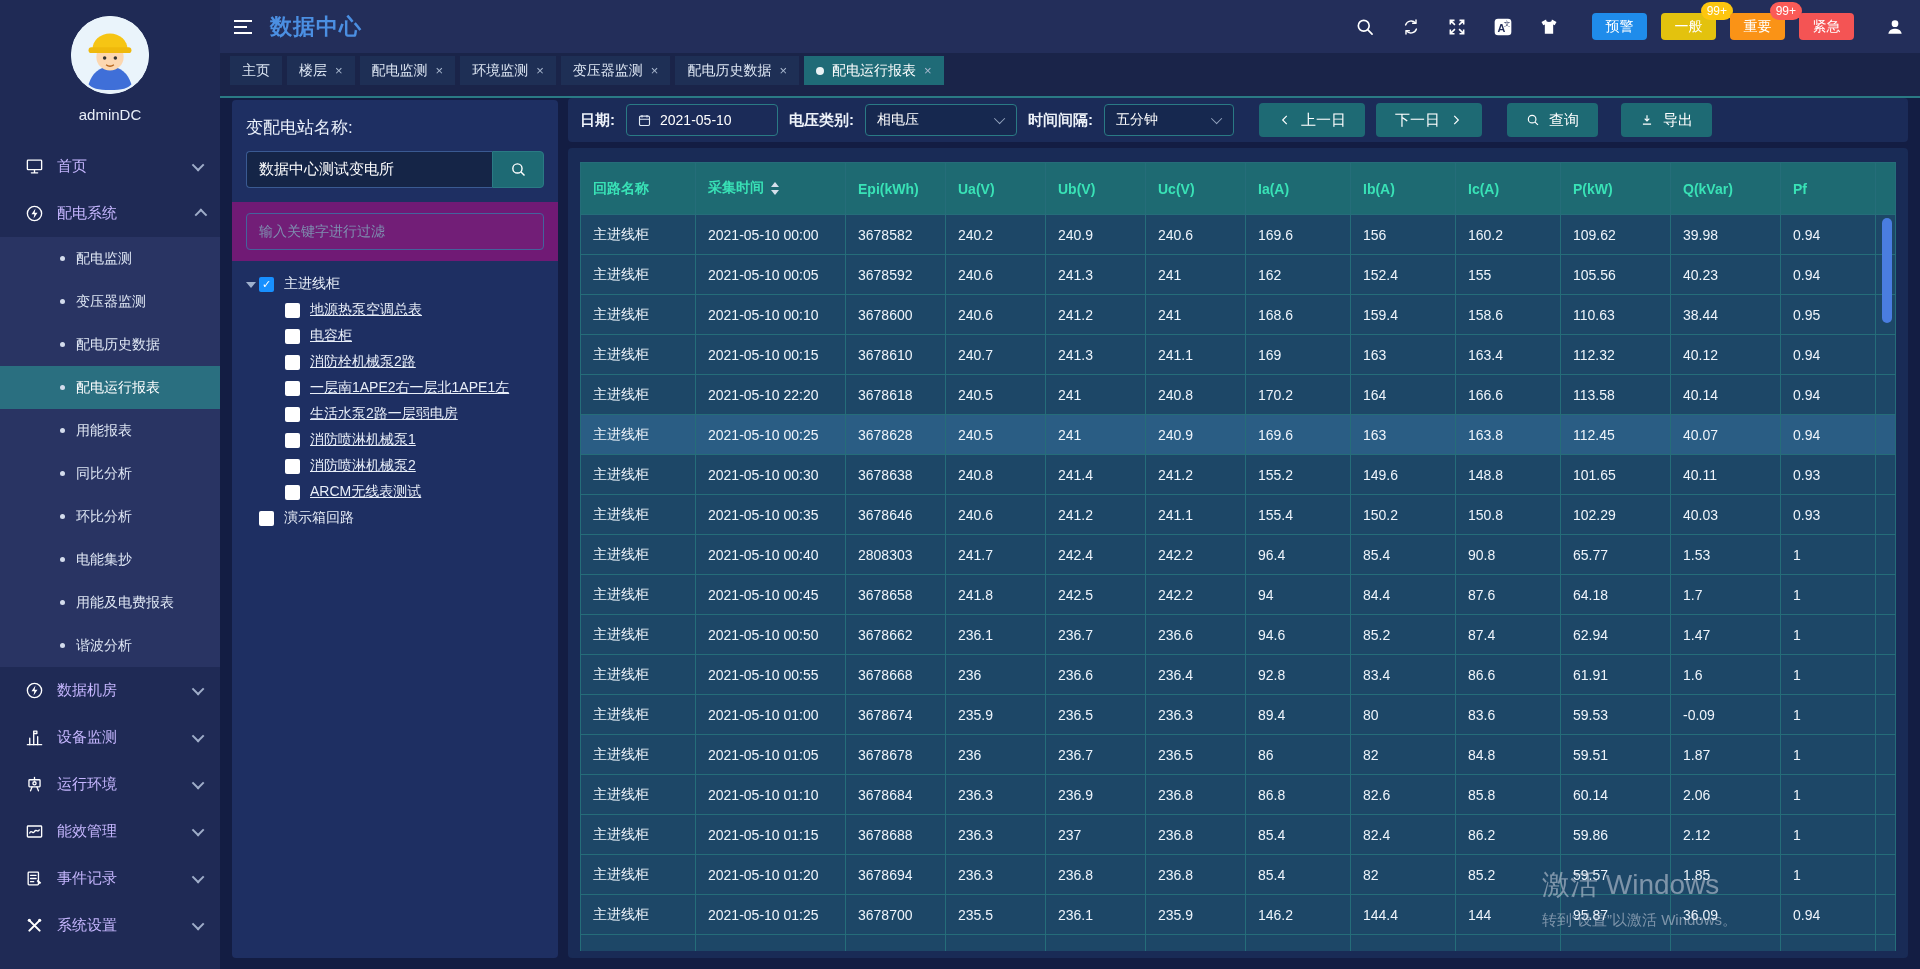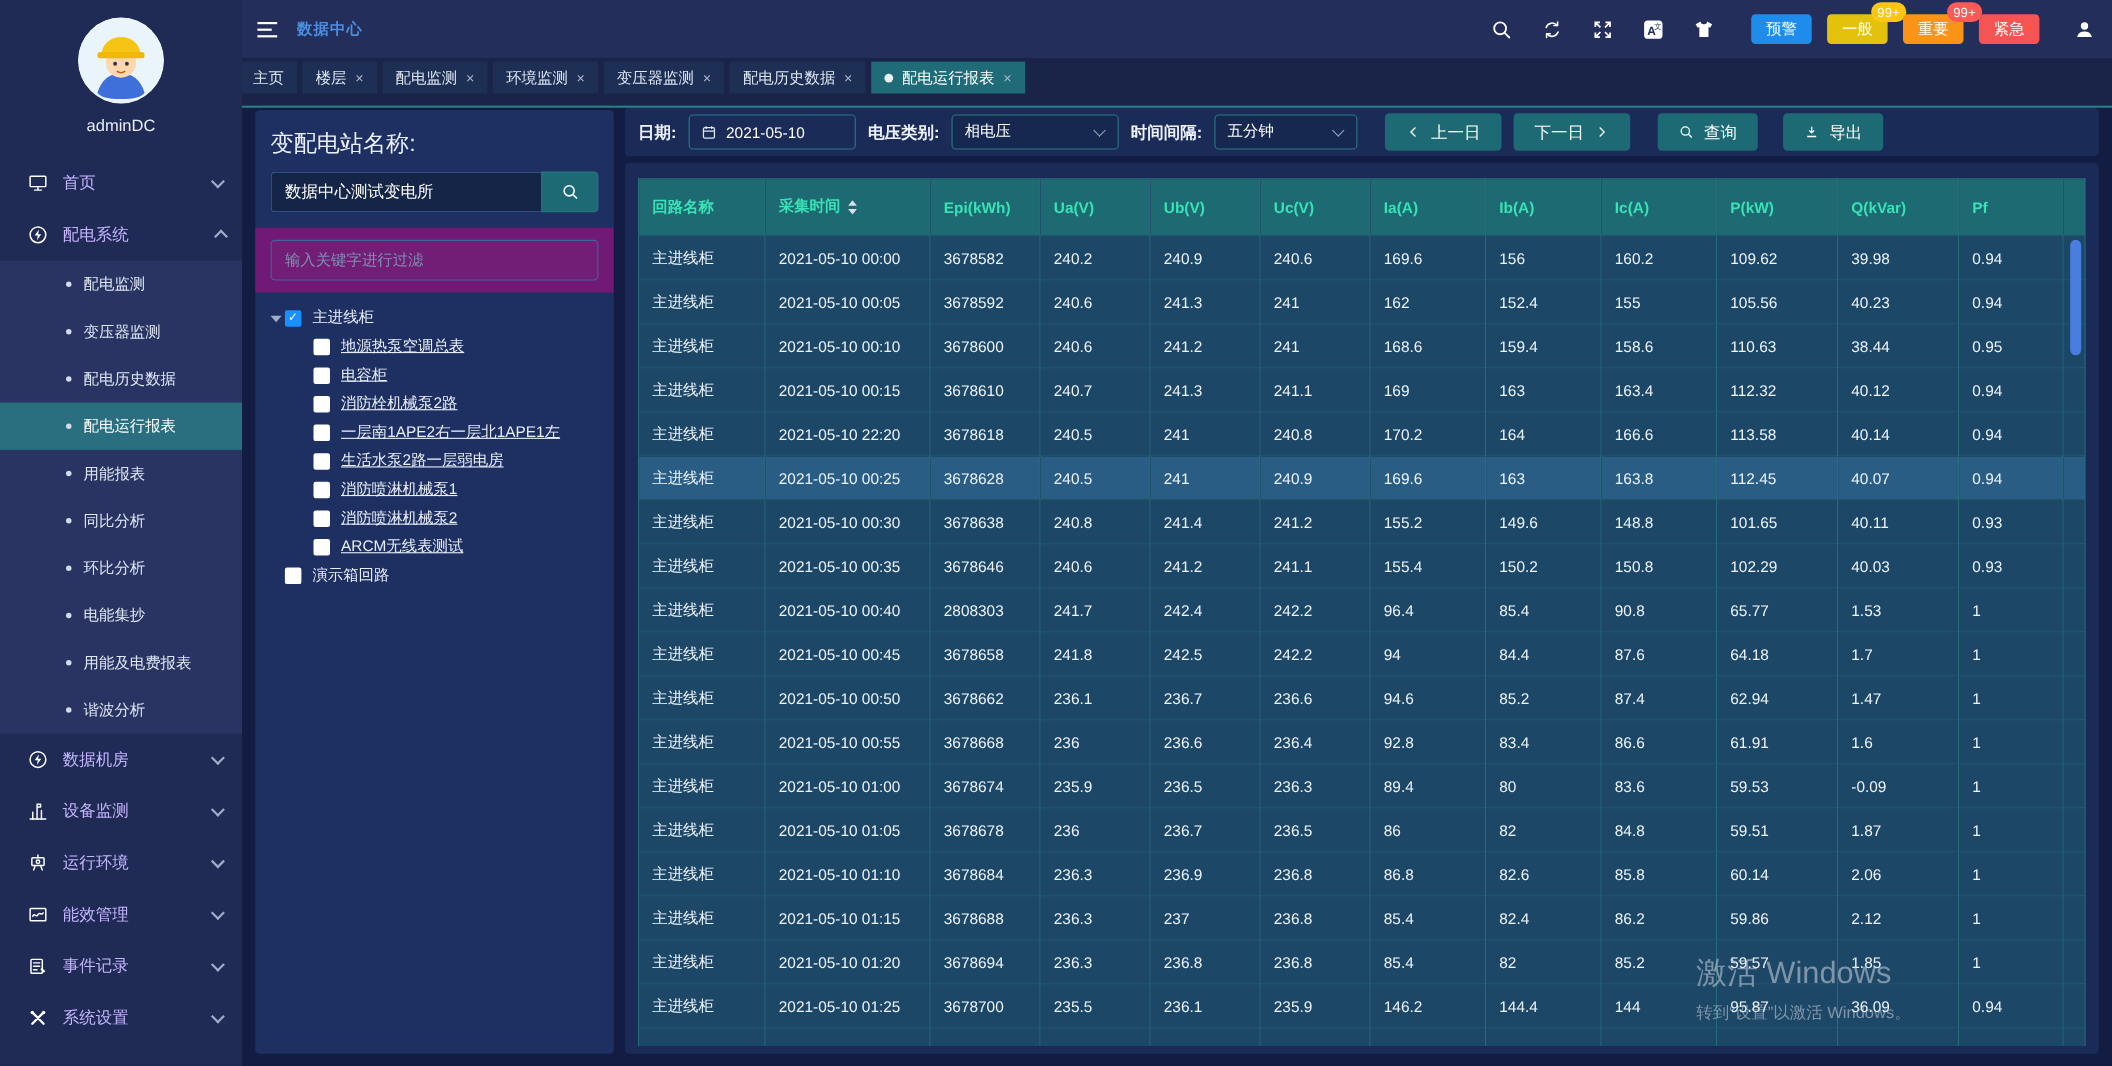--- a/index.html
+++ b/index.html
@@ -21,44 +21,44 @@
   .submenu-item { height:43px; display:flex; align-items:center; padding-left:60px; font-size:14px; color:#dfe7f4; cursor:pointer; }
   .submenu-item.active { background:#2a6f80; color:#ffffff; }
   .bullet { width:5px; height:5px; border-radius:50%; background:#d3dcec; margin-right:11px; flex:none; }
 
   
   .topbar { position:absolute; left:220px; right:0; top:0; height:53px; background:#232e5a;
     display:flex; align-items:center; padding:0 14px; gap:14px; z-index:4; }
   .hamburger { display:flex; flex-direction:column; gap:4px; cursor:pointer; }
   .hamburger i { display:block; width:18px; height:2px; background:#fff; }
   .hamburger i:nth-child(2){ width:13px; }
-  .app-title { color:#4b8fe2; font-size:14px; font-weight:bold; letter-spacing:1px; margin-left:4px; }
+  .app-title { color:#4b8fe2; font-size:22px; font-weight:bold; letter-spacing:1px; margin-left:4px; }
   .top-icons { margin-left:auto; display:flex; align-items:center; gap:24px; }
   .icon-btn { width:22px; height:22px; display:inline-flex; align-items:center; justify-content:center; cursor:pointer; }
   .icon-btn svg { width:20px; height:20px; }
   .badges { display:flex; align-items:center; gap:14px; margin-left:18px; }
   .badge { position:relative; min-width:55px; height:27px; border-radius:4px; color:#fff; font-size:14px;
     display:flex; align-items:center; justify-content:center; padding:0 11px; cursor:pointer; }
   .pill { position:absolute; top:-11px; right:-17px; height:18px; border-radius:9px; padding:0 6px;
     font-size:12px; color:#fff; display:flex; align-items:center; }
   .user-btn { margin-left:16px; }
 
   
-  .tabbar { position:absolute; left:208px; right:0; top:53px; height:45px; background:#1a2449;
+  .tabbar { position:absolute; left:220px; right:0; top:53px; height:45px; background:#1a2449;
     border-bottom:2px solid #2a7a84; display:flex; align-items:flex-start; gap:5px; padding:3px 0 0 10px; z-index:4; }
   .tab { display:inline-flex; align-items:center; gap:8px; padding:0 12px; height:29px; background:#1e2f55;
     color:#dde6f3; font-size:14px; cursor:pointer; white-space:nowrap; }
   .tab.active { background:#1f6b77; color:#fff; }
   .tab-dot { width:8px; height:8px; border-radius:50%; background:#e9f3f5; }
   .tab-close { font-size:13px; color:#a9b8cf; cursor:pointer; }
 
   
   .left-panel { position:absolute; left:232px; top:100px; width:326px; height:858px;
     background:#1e2f62; border-radius:4px; overflow:hidden; z-index:2; }
-  .lp-label { color:#eaf0fa; font-size:21px; margin:16px 14px 0; }
+  .lp-label { color:#eaf0fa; font-size:17px; margin:16px 14px 0; }
   .station-row { display:flex; margin:12px 14px 14px; }
   .station-input { flex:1; height:37px; background:#152547; border:1px solid #3a5a92; border-right:none;
     border-radius:4px 0 0 4px; color:#fff; padding:0 12px; font-size:15px; display:flex; align-items:center; }
   .station-btn { width:52px; height:37px; background:#1e6a74; border:1px solid #2a7a84;
     border-radius:0 4px 4px 0; display:flex; align-items:center; justify-content:center; cursor:pointer; }
   .station-btn svg { width:17px; height:17px; }
   .filter-band { background:#701a75; padding:11px 14px; }
   .filter-input { height:37px; border:1px solid #44639c; border-radius:4px; display:flex; align-items:center;
     padding:0 12px; color:#7e8fb0; font-size:14px; background:rgba(255,255,255,0.02); }
   .tree { padding:10px 6px; }

